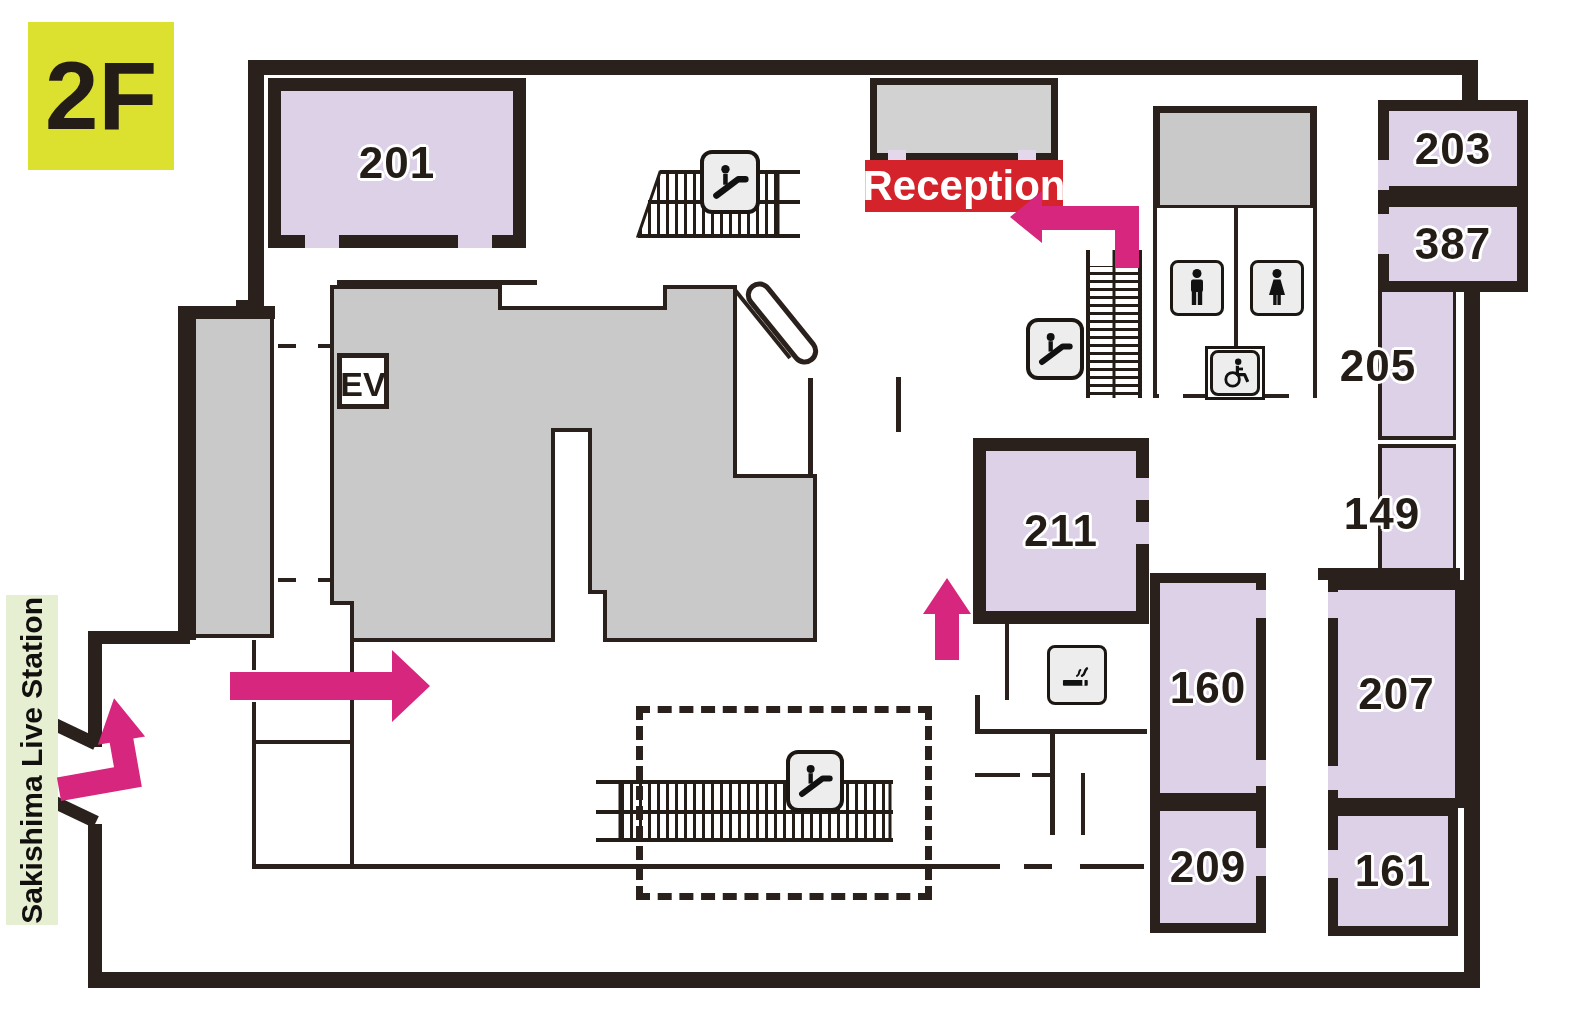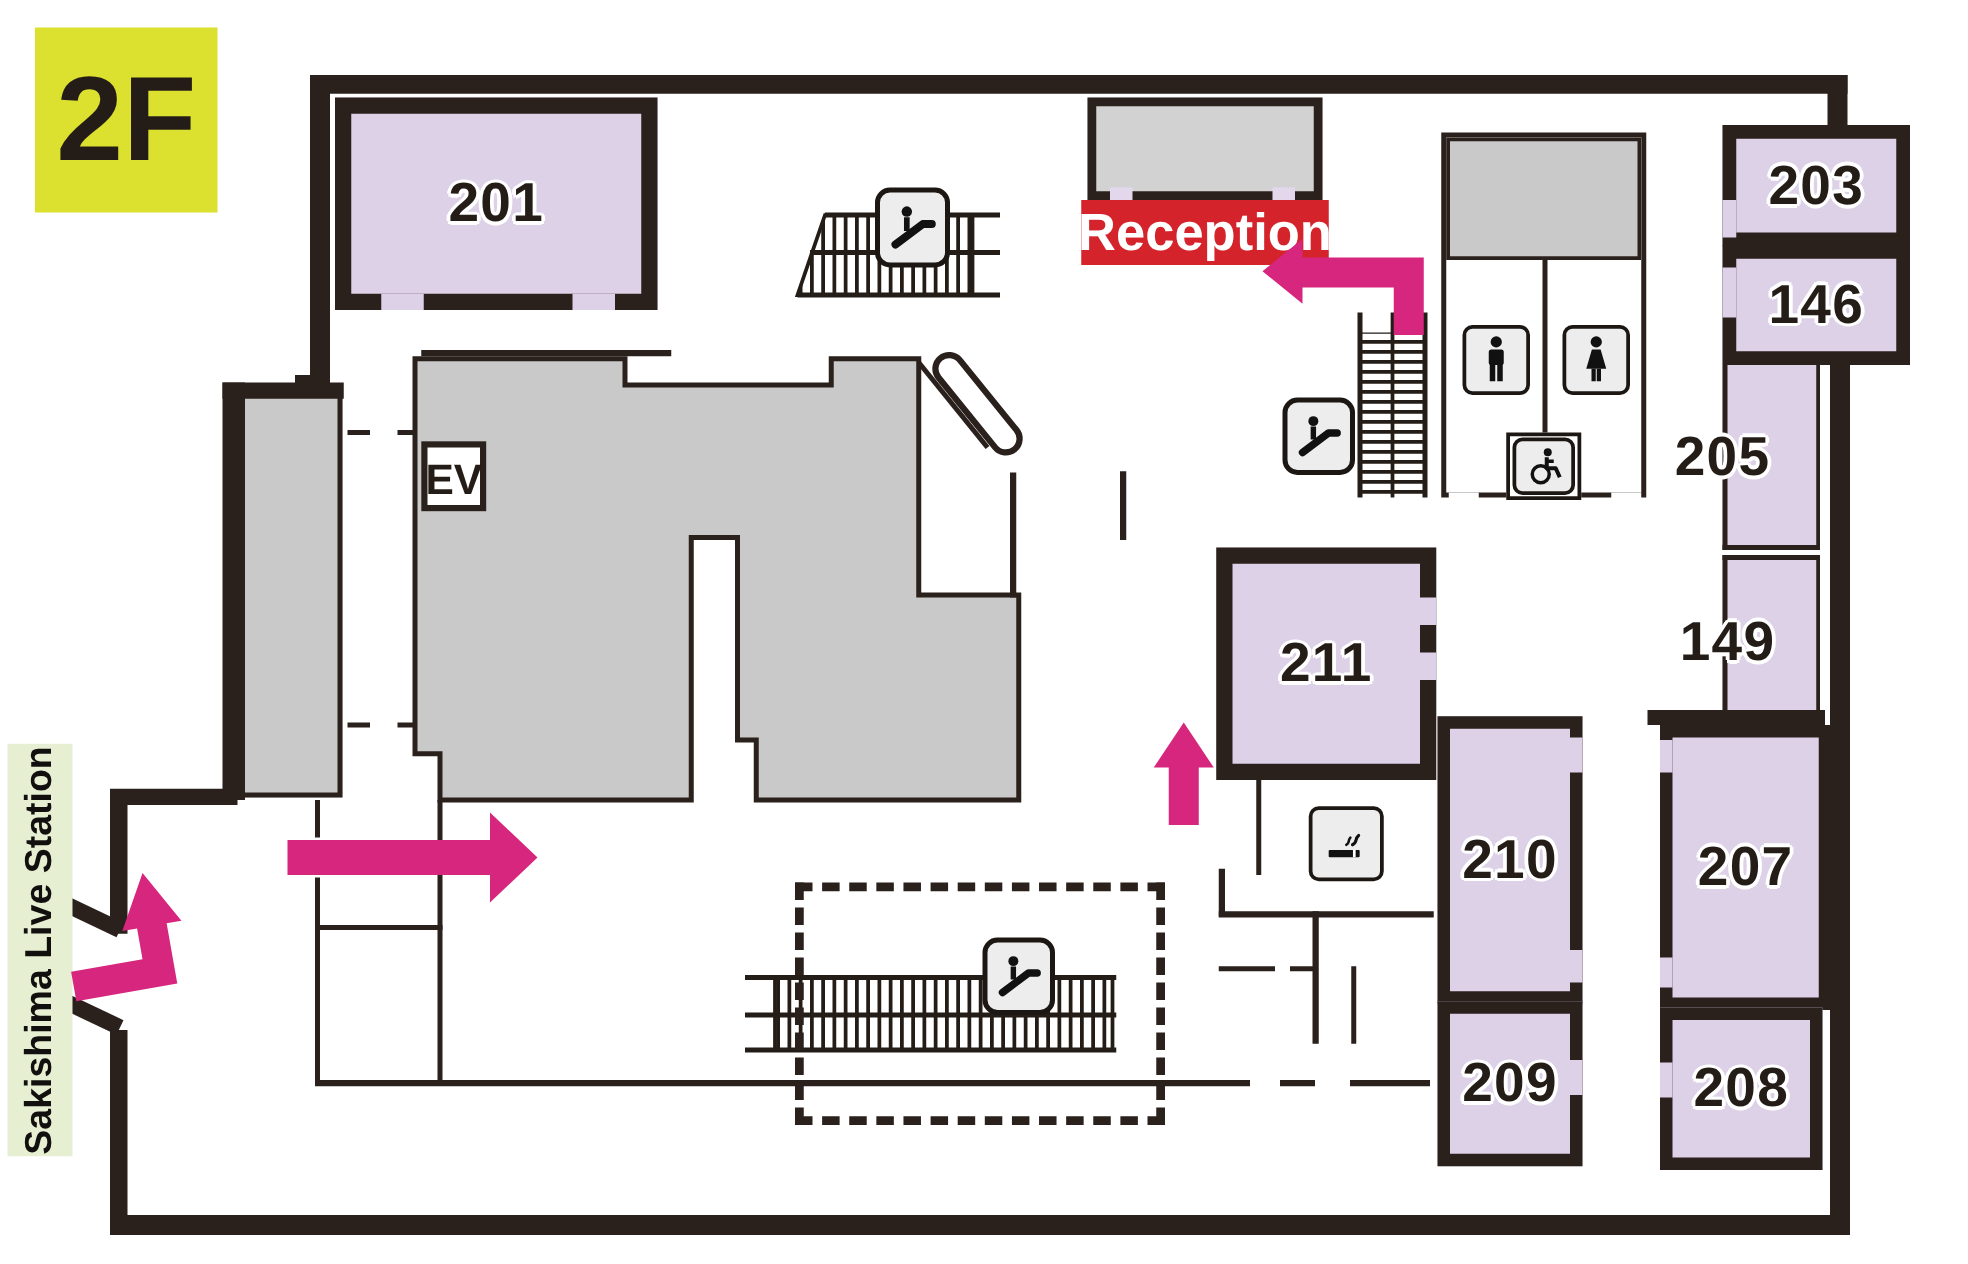--- a/index.html
+++ b/index.html
@@ -159,43 +159,43 @@
   </div>
   <div class="gap purple" style="left:305px;top:235px;width:34px;height:13px;"></div>
   <div class="gap purple" style="left:458px;top:235px;width:34px;height:13px;"></div>
 
   <div class="room" style="left:1378px;top:100px;width:150px;height:97px;">
     <span class="room-label">203</span>
   </div>
   <div class="gap purple" style="left:1378px;top:160px;width:11px;height:30px;"></div>
 
   <div class="room" style="left:1378px;top:196px;width:150px;height:96px;">
-    <span class="room-label">146</span>
+    <span class="room-label">387</span>
   </div>
   <div class="gap purple" style="left:1378px;top:214px;width:11px;height:40px;"></div>
 
   <div class="room" style="left:1378px;top:292px;width:78px;height:148px;border-width:0 3px 4px 4px;"></div>
   <div class="float-label room-label" style="left:1326px;top:344px;width:104px;">205</div>
 
   <div class="room" style="left:1378px;top:444px;width:78px;height:124px;border-width:4px 3px 0 4px;"></div>
   <div class="float-label room-label" style="left:1330px;top:492px;width:104px;">149</div>
 
   <div class="room" style="left:1328px;top:580px;width:137px;height:228px;border-width:10px;">
     <span class="room-label">207</span>
   </div>
   <div class="gap purple" style="left:1328px;top:592px;width:10px;height:26px;"></div>
   <div class="gap purple" style="left:1328px;top:766px;width:10px;height:24px;"></div>
 
   <div class="room" style="left:1328px;top:806px;width:130px;height:130px;border-width:10px;">
-    <span class="room-label">208</span>
+    <span class="room-label">161</span>
   </div>
   <div class="gap purple" style="left:1328px;top:850px;width:10px;height:28px;"></div>
 
   <div class="room" style="left:1150px;top:573px;width:116px;height:230px;border-width:10px;">
-    <span class="room-label">210</span>
+    <span class="room-label">160</span>
   </div>
   <div class="gap purple" style="left:1256px;top:590px;width:10px;height:28px;"></div>
   <div class="gap purple" style="left:1256px;top:760px;width:10px;height:26px;"></div>
 
   <div class="room" style="left:1150px;top:801px;width:116px;height:132px;border-width:10px;">
     <span class="room-label">209</span>
   </div>
   <div class="gap purple" style="left:1256px;top:848px;width:10px;height:28px;"></div>
 
   <div class="room" style="left:973px;top:438px;width:176px;height:186px;border-width:13px;">

